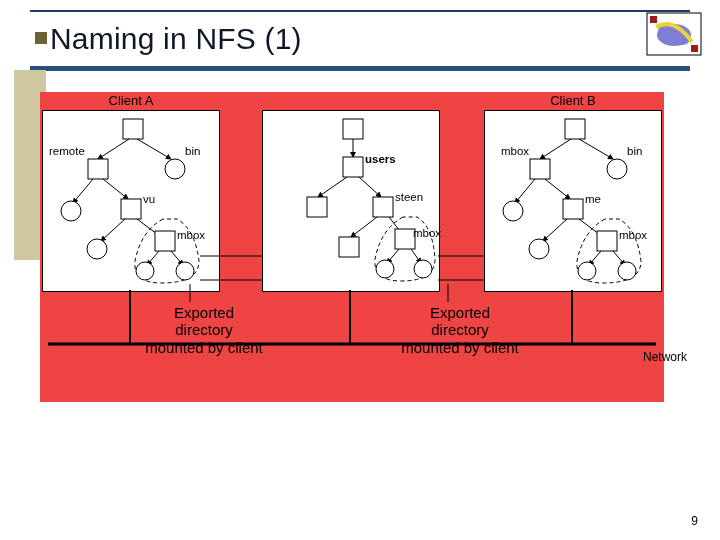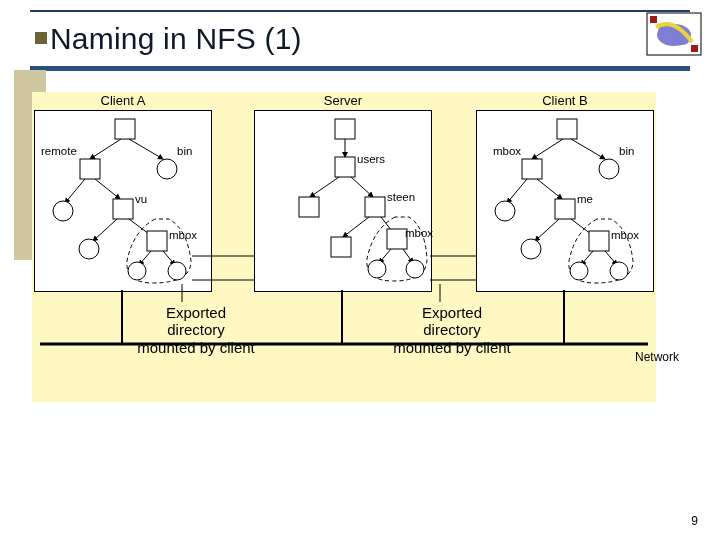--- a/index.html
+++ b/index.html
@@ -76,25 +76,25 @@
     position: absolute;
     right: 22px;
     bottom: 12px;
     font-size: 12px;
     color: #000;
   }
 
   
   .figure {
     position: absolute;
-    left: 32px;
+    left: 40px;
     top: 92px;
     width: 624px;
     height: 310px;
-    background: #fef9c3;
+    background: #ef4444;
   }
 
   .panel {
     position: absolute;
     border: 1px solid #000;
     background: #fff;
   }
   .panel-title {
     position: absolute;
     top: -18px;
@@ -181,21 +181,20 @@
         <circle cx="102" cy="160" r="9" fill="#fff" stroke="#000"></circle>
         <circle cx="142" cy="160" r="9" fill="#fff" stroke="#000"></circle>
       </svg>
       <span class="lbl" style="left:6px; top:34px;">remote</span>
       <span class="lbl" style="left:142px; top:34px;">bin</span>
       <span class="lbl" style="left:100px; top:82px;">vu</span>
       <span class="lbl" style="left:134px; top:118px;">mbox</span>
     </div>
 
     <div class="panel" style="left:222px; top:18px; width:176px; height:180px;">
-      <div class="panel-title">Server</div>
       <svg width="176" height="180">
         <defs>
             <marker id="ah2" markerWidth="6" markerHeight="6" refX="5" refY="3" orient="auto">
               <path d="M0,0 L6,3 L0,6 Z" fill="#000"></path>
             </marker>
           </defs>
         <rect x="80" y="8" width="20" height="20" fill="#fff" stroke="#000"></rect>
         <line x1="90" y1="28" x2="90" y2="46" stroke="#000" marker-end="url(#ah2)"></line>
 
         <rect x="80" y="46" width="20" height="20" fill="#fff" stroke="#000"></rect>
@@ -208,21 +207,21 @@
         <line x1="126" y1="106" x2="140" y2="124" stroke="#000" marker-end="url(#ah2)"></line>
         <rect x="76" y="126" width="20" height="20" fill="#fff" stroke="#000"></rect>
 
         <path d="M140 106 Q118 118 112 148 Q110 170 138 170 Q172 170 172 148 Q170 116 154 106 Z" fill="none" stroke="#000" stroke-dasharray="4 3"></path>
         <rect x="132" y="118" width="20" height="20" fill="#fff" stroke="#000"></rect>
         <line x1="136" y1="138" x2="124" y2="152" stroke="#000" marker-end="url(#ah2)"></line>
         <line x1="148" y1="138" x2="158" y2="152" stroke="#000" marker-end="url(#ah2)"></line>
         <circle cx="122" cy="158" r="9" fill="#fff" stroke="#000"></circle>
         <circle cx="160" cy="158" r="9" fill="#fff" stroke="#000"></circle>
       </svg>
-      <span class="lbl" style="left:102px; top:42px;">users</span>
+      <span class="lbl" style="left:102px; top:42px;font-weight:bold;">users</span>
       <span class="lbl" style="left:132px; top:80px;">steen</span>
       <span class="lbl" style="left:150px; top:116px;">mbox</span>
     </div>
 
     <div class="panel" style="left:444px; top:18px; width:176px; height:180px;">
       <div class="panel-title">Client B</div>
       <svg width="176" height="180">
         <defs>
             <marker id="ah3" markerWidth="6" markerHeight="6" refX="5" refY="3" orient="auto">
               <path d="M0,0 L6,3 L0,6 Z" fill="#000"></path>

